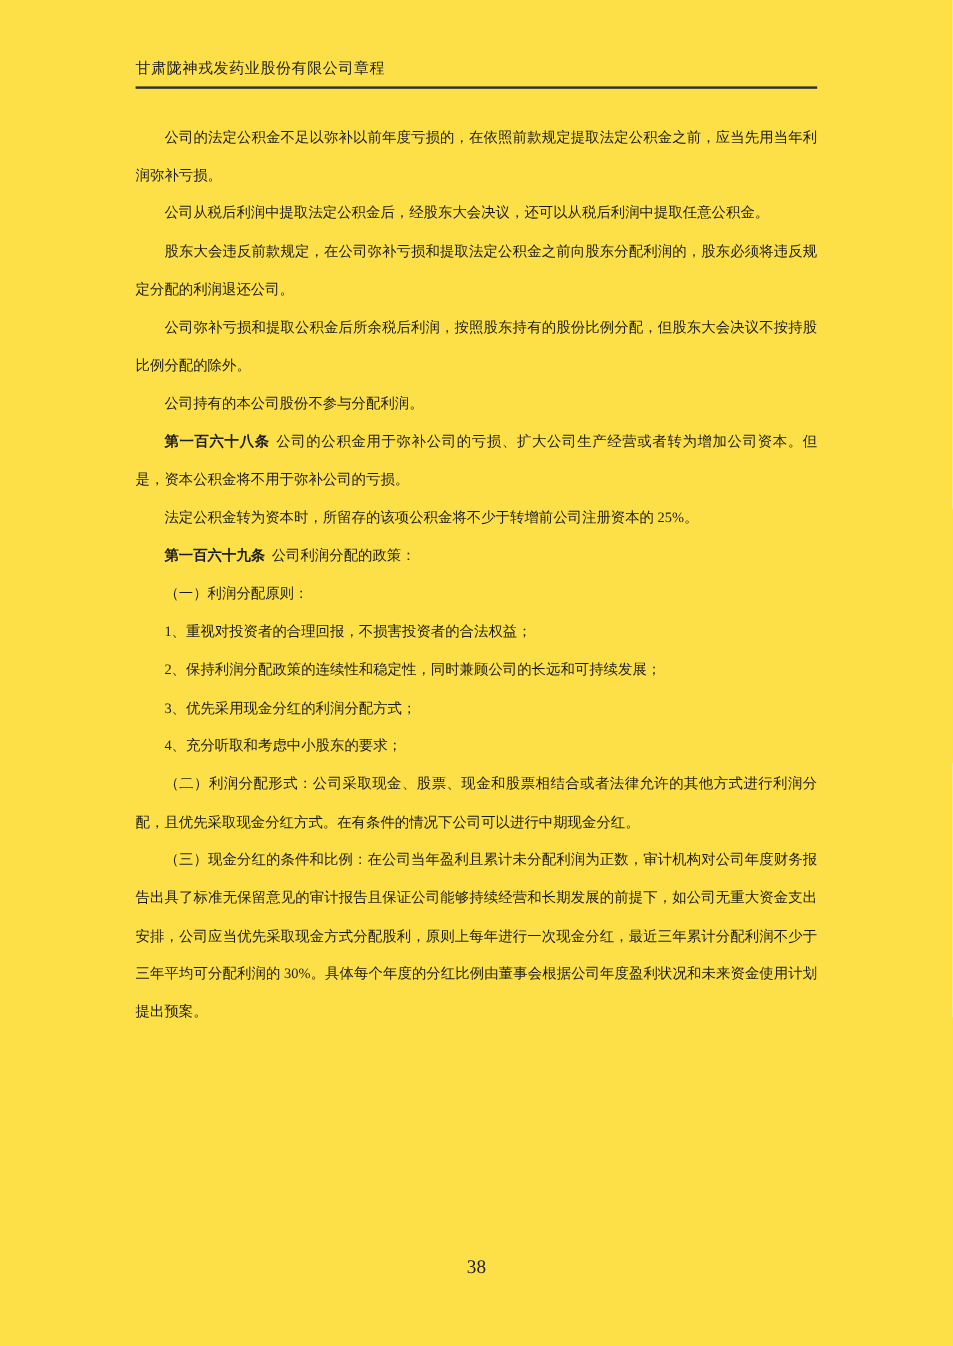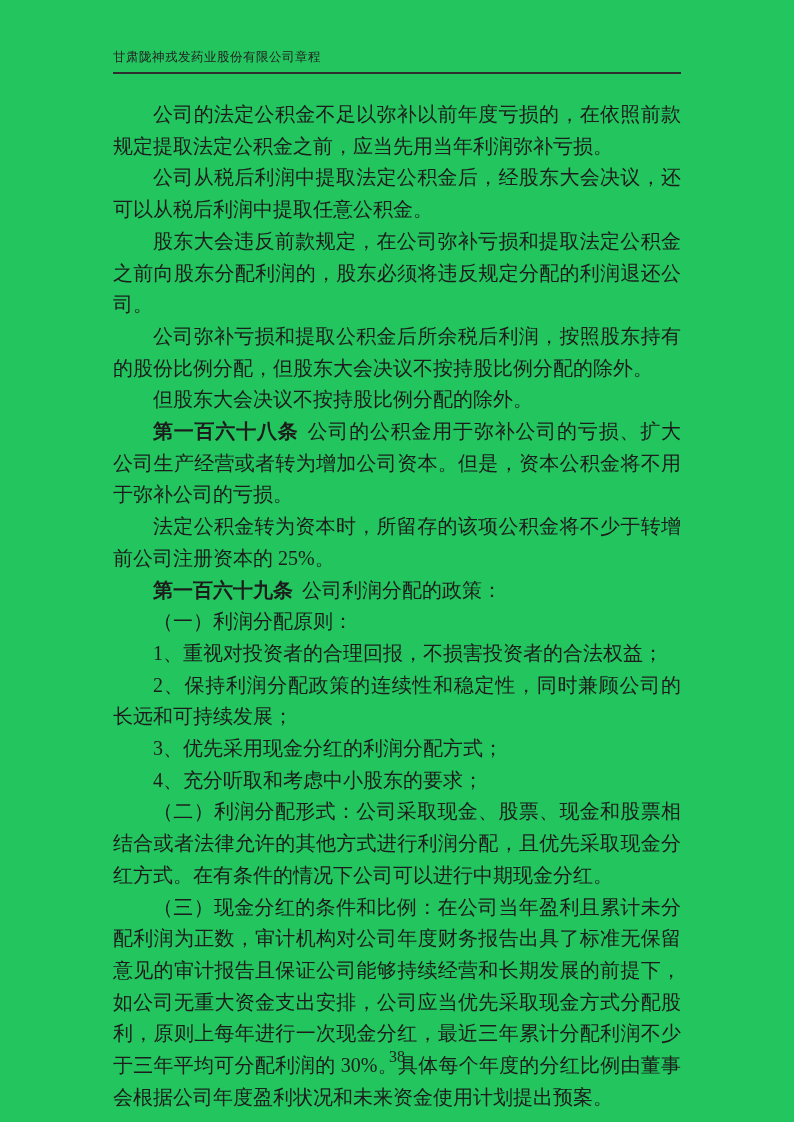--- a/index.html
+++ b/index.html
@@ -4,38 +4,38 @@
 <style>
   html, body {
     margin: 0;
     padding: 0;
     background: #ffffff;
   }
   .page {
     position: relative;
     width: 794px;
     height: 1122px;
-    background: #22c55e;
+    background: #fde047;
     box-sizing: border-box;
     padding: 0 113px;
     overflow: hidden;
     font-family: "Liberation Serif", "DejaVu Serif", serif;
     color: #1c1c1c;
   }
   .header {
     padding-top: 49px;
     padding-bottom: 6px;
     border-bottom: 2px solid #2e2e2e;
     font-size: 12.5px;
     letter-spacing: 0.5px;
     color: #222222;
   }
   .doc-body {
     margin-top: 25px;
-    font-size: 20px;
+    font-size: 12px;
     line-height: 31.7px;
     text-align: justify;
   }
   .para {
     margin: 0;
     padding: 0;
     text-indent: 2em;
   }
   .para strong.article-no {
     font-weight: bold;
@@ -57,21 +57,21 @@
 <div class="page">
   <div class="header">
     <span>甘肃陇神戎发药业股份有限公司章程</span>
   </div>
 
   <div class="doc-body">
       <p class="para"><span>公司的法定公积金不足以弥补以前年度亏损的，在依照前款规定提取法定公积金之前，应当先用当年利润弥补亏损。</span></p>
       <p class="para"><span>公司从税后利润中提取法定公积金后，经股东大会决议，还可以从税后利润中提取任意公积金。</span></p>
       <p class="para"><span>股东大会违反前款规定，在公司弥补亏损和提取法定公积金之前向股东分配利润的，股东必须将违反规定分配的利润退还公司。</span></p>
       <p class="para"><span>公司弥补亏损和提取公积金后所余税后利润，按照股东持有的股份比例分配，但股东大会决议不按持股比例分配的除外。</span></p>
-      <p class="para"><span>但股东大会决议不按持股比例分配的除外。</span></p>
+      <p class="para"><span>公司持有的本公司股份不参与分配利润。</span></p>
       <p class="para"><strong class="article-no">第一百六十八条</strong><span>公司的公积金用于弥补公司的亏损、扩大公司生产经营或者转为增加公司资本。但是，资本公积金将不用于弥补公司的亏损。</span></p>
       <p class="para"><span>法定公积金转为资本时，所留存的该项公积金将不少于转增前公司注册资本的 25%。</span></p>
       <p class="para"><strong class="article-no">第一百六十九条</strong><span>公司利润分配的政策：</span></p>
       <p class="para"><span>（一）利润分配原则：</span></p>
       <p class="para"><span>1、重视对投资者的合理回报，不损害投资者的合法权益；</span></p>
       <p class="para"><span>2、保持利润分配政策的连续性和稳定性，同时兼顾公司的长远和可持续发展；</span></p>
       <p class="para"><span>3、优先采用现金分红的利润分配方式；</span></p>
       <p class="para"><span>4、充分听取和考虑中小股东的要求；</span></p>
       <p class="para"><span>（二）利润分配形式：公司采取现金、股票、现金和股票相结合或者法律允许的其他方式进行利润分配，且优先采取现金分红方式。在有条件的情况下公司可以进行中期现金分红。</span></p>
       <p class="para"><span>（三）现金分红的条件和比例：在公司当年盈利且累计未分配利润为正数，审计机构对公司年度财务报告出具了标准无保留意见的审计报告且保证公司能够持续经营和长期发展的前提下，如公司无重大资金支出安排，公司应当优先采取现金方式分配股利，原则上每年进行一次现金分红，最近三年累计分配利润不少于三年平均可分配利润的 30%。具体每个年度的分红比例由董事会根据公司年度盈利状况和未来资金使用计划提出预案。</span></p>

